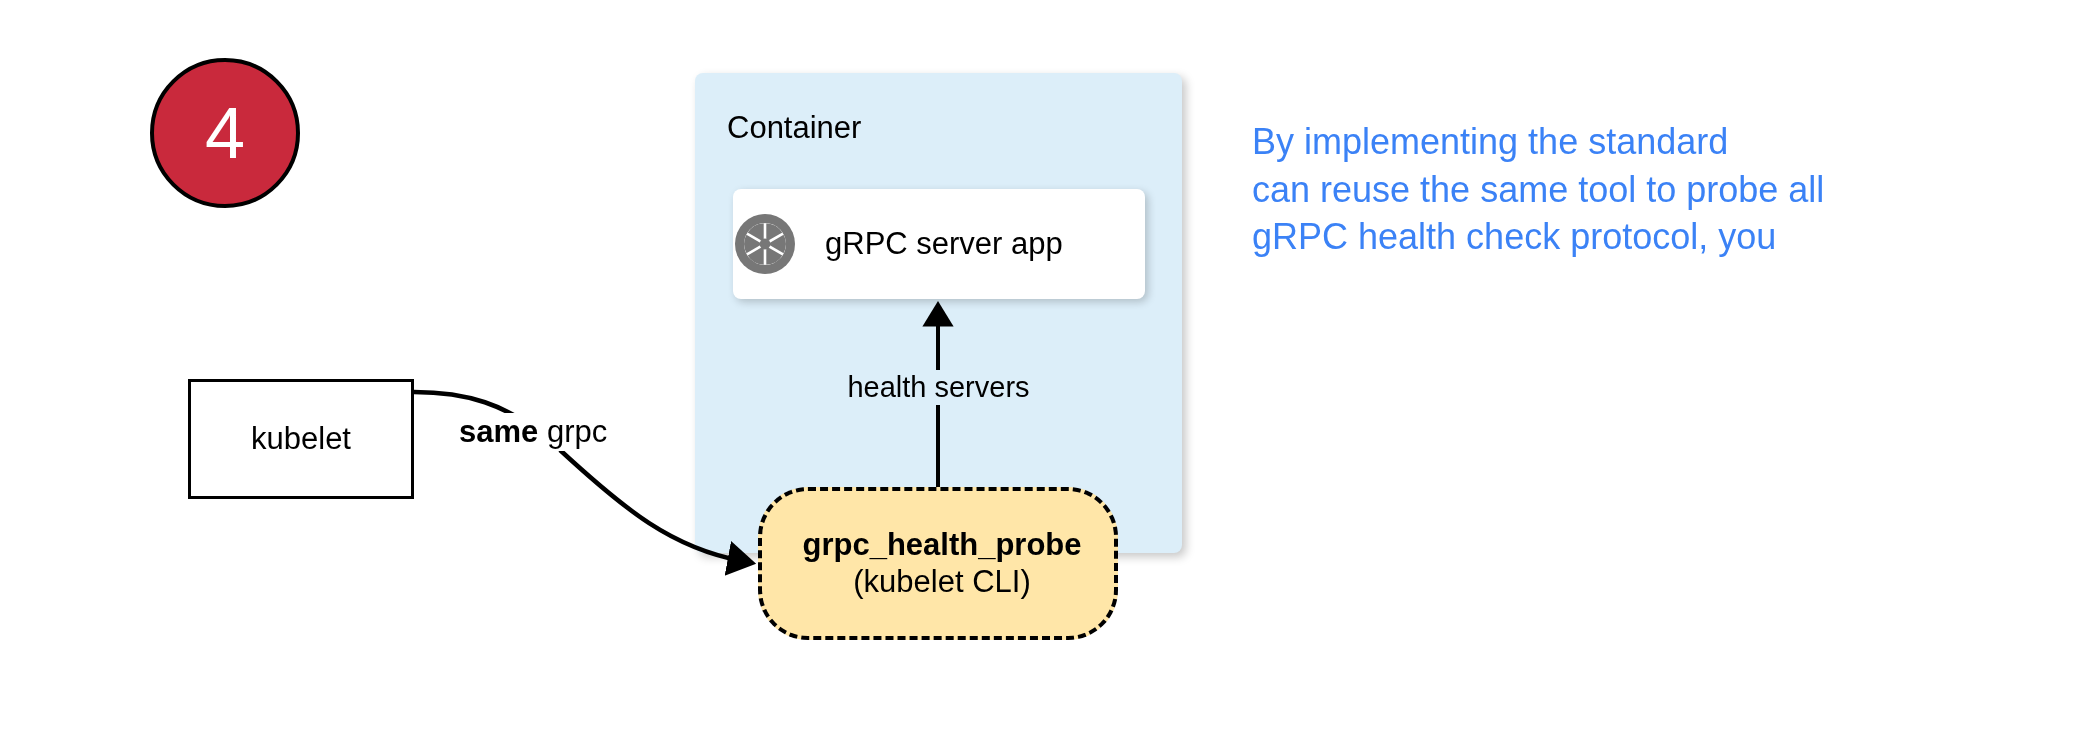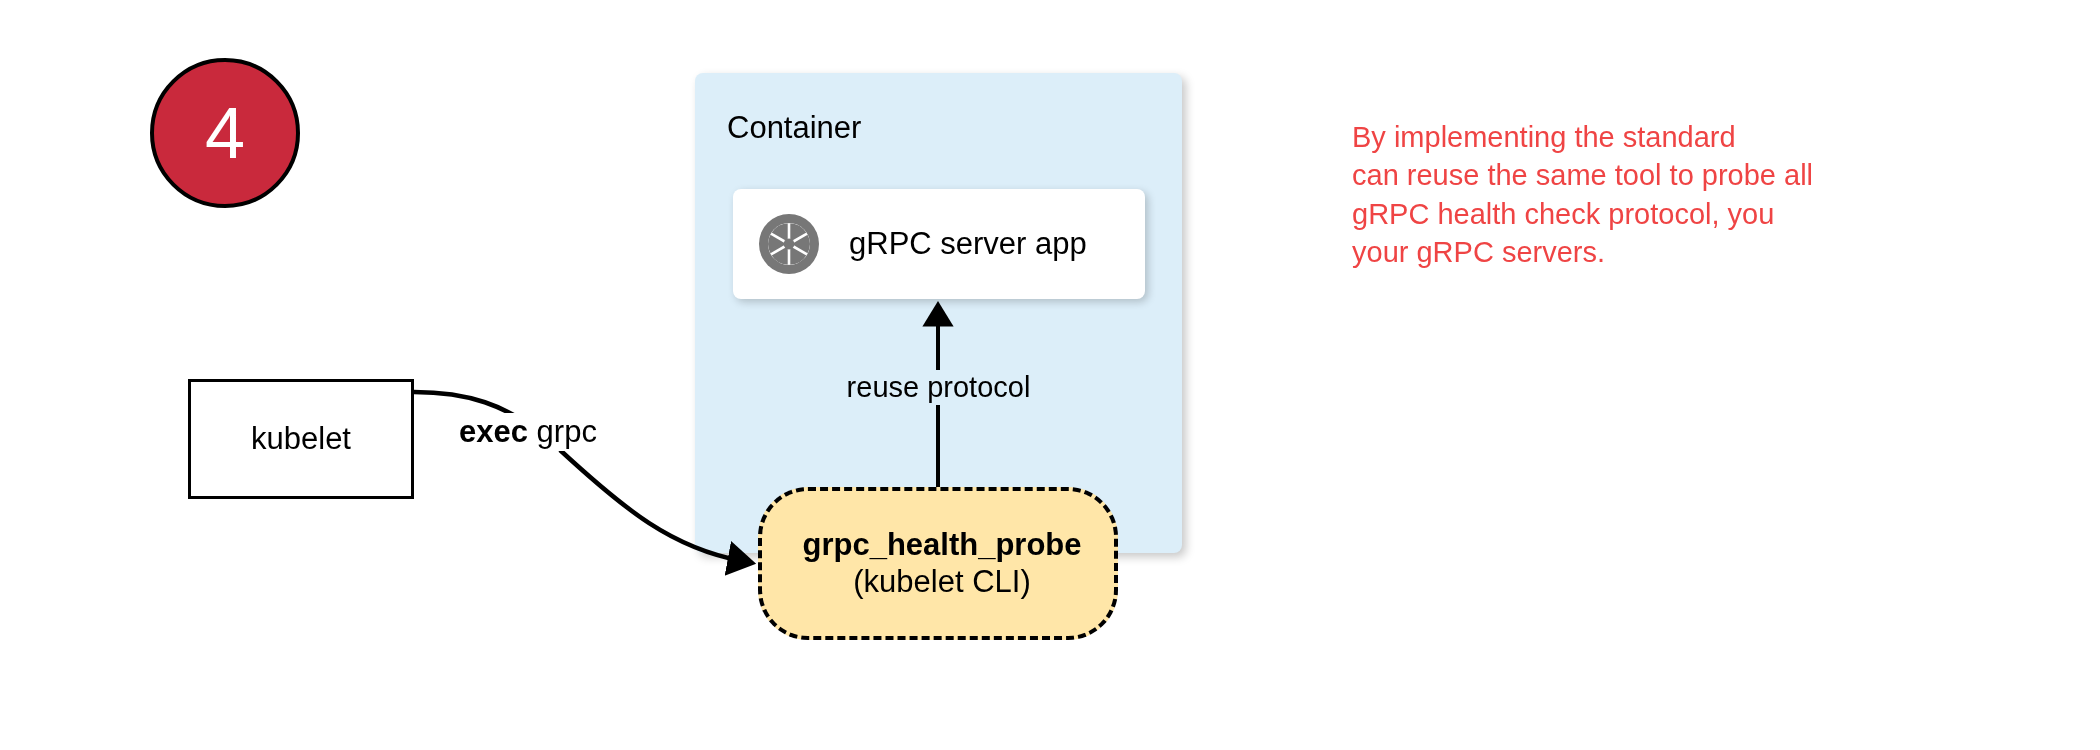--- a/index.html
+++ b/index.html
@@ -109,21 +109,20 @@
     left: 38px;
     top: 116px;
     width: 412px;
     height: 110px;
     background: #ffffff;
     border-radius: 8px;
     box-shadow: 3px 3px 8px rgba(0,0,0,0.20);
     display: flex;
     align-items: center;
     box-sizing: border-box;
-    padding-left: 24px;
   }
   .grpc-icon {
     width: 64px;
     height: 64px;
     flex: 0 0 64px;
     display: block;
   }
   .grpc-card-label {
     font-size: 31px;
     line-height: 1.1;
@@ -175,26 +174,26 @@
     line-height: 1.22;
     color: #000000;
     z-index: 3;
     pointer-events: none;
   }
   .protocol-label span { display: block; background: #DCEEF9; }
 
   
   .side-note {
     position: absolute;
-    left: 1352px;
+    left: 1252px;
     top: 118px;
     width: 600px;
-    font-size: 29px;
+    font-size: 36px;
     line-height: 1.32;
-    color: #ef4444;
+    color: #3b82f6;
   }
   .side-note div { white-space: nowrap; }
 
   
   .arrow-layer {
     position: absolute;
     left: 0; top: 0;
     width: 2100px;
     height: 750px;
     z-index: 5;
@@ -216,21 +215,21 @@
 
   <div class="step-badge">
     <span class="step-badge-number">4</span>
   </div>
 
   <div class="kubelet-box">
     <span class="kubelet-label">kubelet</span>
   </div>
 
   <div class="exec-probe-label">
-    <span class="bold">exec</span><span> grpc</span>
+    <span class="bold">same</span><span> grpc</span>
   </div>
 
   <div class="container-panel">
 
     <div class="container-title">Container</div>
 
     <div class="grpc-card">
       <svg class="grpc-icon" viewBox="0 0 64 64">
         <circle cx="32" cy="32" r="30" fill="#777777"></circle>
         <circle cx="32" cy="32" r="21" fill="#ffffff"></circle>
@@ -258,21 +257,21 @@
     <svg class="arrow-layer-under" viewBox="0 0 487 600">
       <defs>
         <marker id="head-up" markerWidth="9" markerHeight="9" refX="3.4" refY="4.5" orient="auto" markerUnits="strokeWidth">
           <path d="M0,0.6 L0,8.4 L6.4,4.5 z" fill="#000000"></path>
         </marker>
       </defs>
       <path d="M243,414 L243,240" stroke="#000000" stroke-width="4" fill="none" marker-end="url(#head-up)"></path>
     </svg>
 
     <div class="protocol-label">
-      <span>reuse protocol</span>
+      <span>health servers</span>
     </div>
 
     <div class="probe-pill">
       <div class="probe-pill-title">grpc_health_probe</div>
       <div class="probe-pill-sub">(kubelet CLI)</div>
     </div>
   </div>
 
   <svg class="arrow-layer" viewBox="0 0 2100 750">
     <defs>
@@ -281,16 +280,15 @@
       </marker>
     </defs>
     <path d="M414,392 C470,392 505,406 540,432" stroke="#000000" stroke-width="4.5" fill="none"></path>
     <path d="M560,450 C625,510 672,548 742,561" stroke="#000000" stroke-width="4.5" fill="none" marker-end="url(#head-right)"></path>
   </svg>
 
   <div class="side-note">
     <div>By implementing the standard</div>
     <div>can reuse the same tool to probe all</div>
     <div>gRPC health check protocol, you</div>
-    <div>your gRPC servers.</div>
   </div>
 
 </div>
 
 </body></html>

